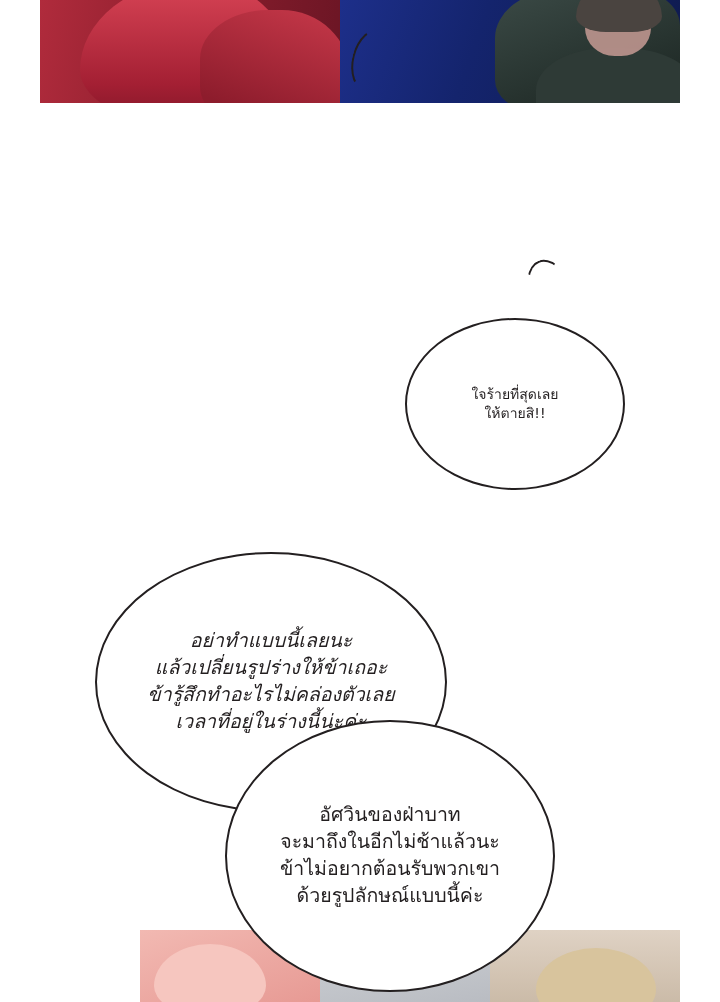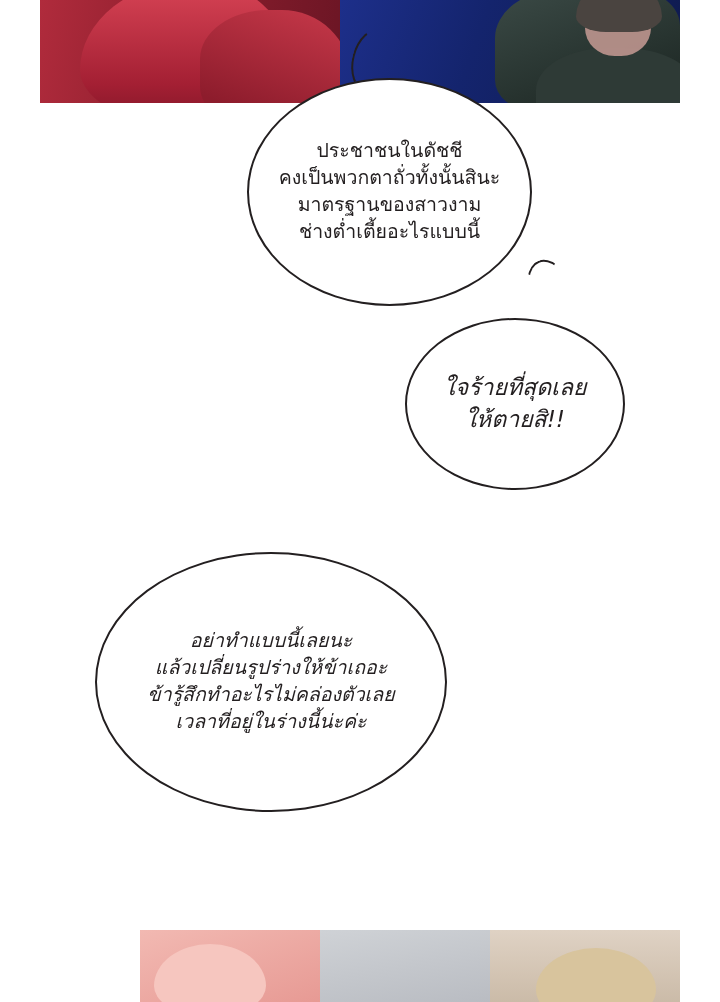--- a/index.html
+++ b/index.html
@@ -155,21 +155,21 @@
   #balloon-1 .txt { font-size: 19.5px; }
   #tail-1 {
     left: 352px; top: 28px; width: 40px; height: 62px;
     border-width: 2px;
     border-color: transparent transparent transparent #231f20;
     transform: rotate(14deg);
     z-index: 4;
   }
 
   #balloon-2 { left: 405px; top: 318px; width: 220px; height: 172px; z-index: 5; }
-  #balloon-2 .txt { font-size: 23px; font-style: italic; }
+  #balloon-2 .txt { font-size: 14px; }
   #tail-2 {
     left: 530px; top: 258px; width: 42px; height: 74px;
     border-color: #231f20 transparent transparent transparent;
     transform: rotate(-22deg);
     z-index: 4;
   }
 
   #balloon-3 { left: 95px;  top: 552px; width: 352px; height: 260px; z-index: 6; }
   #balloon-3 .txt { font-size: 19.5px; font-style: italic; }
 
@@ -186,40 +186,40 @@
     <div class="hair-red"></div>
     <div class="hair-red2"></div>
     <div class="bg-right"></div>
     <div class="figure-dark"></div>
     <div class="figure-shoulder"></div>
     <div class="figure-face"></div>
     <div class="figure-hair"></div>
   </div>
 
   <div class="tail" id="tail-1"></div>
-  <div class="balloon" id="balloon-1">
-    <div class="txt">ประชาชนในดัชชี
-คงเป็นพวกตาถั่วทั้งนั้นสินะ
-มาตรฐานของสาวงาม
-ช่างต่ำเตี้ยอะไรแบบนี้</div>
-  </div>
 
   <div class="tail" id="tail-2"></div>
   <div class="balloon" id="balloon-2">
     <div class="txt">ใจร้ายที่สุดเลย
 ให้ตายสิ!!</div>
   </div>
 
   <div class="balloon" id="balloon-3">
     <div class="txt">อย่าทำแบบนี้เลยนะ
 แล้วเปลี่ยนรูปร่างให้ข้าเถอะ
 ข้ารู้สึกทำอะไรไม่คล่องตัวเลย
 เวลาที่อยู่ในร่างนี้น่ะค่ะ</div>
   </div>
 
+  <div class="balloon" id="balloon-4">
+    <div class="txt">อัศวินของฝ่าบาท
+จะมาถึงในอีกไม่ช้าแล้วนะ
+ข้าไม่อยากต้อนรับพวกเขา
+ด้วยรูปลักษณ์แบบนี้ค่ะ</div>
+  </div>
 
   <div class="panel" id="panel-bottom">
     <div class="b-left"></div>
     <div class="b-mid"></div>
     <div class="b-right"></div>
     <div class="b-hair"></div>
     <div class="b-face"></div>
   </div>
 
 </div>

